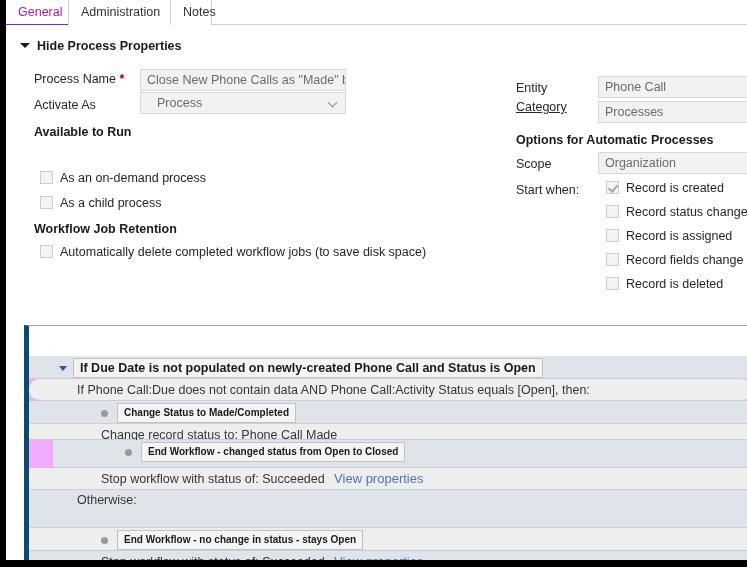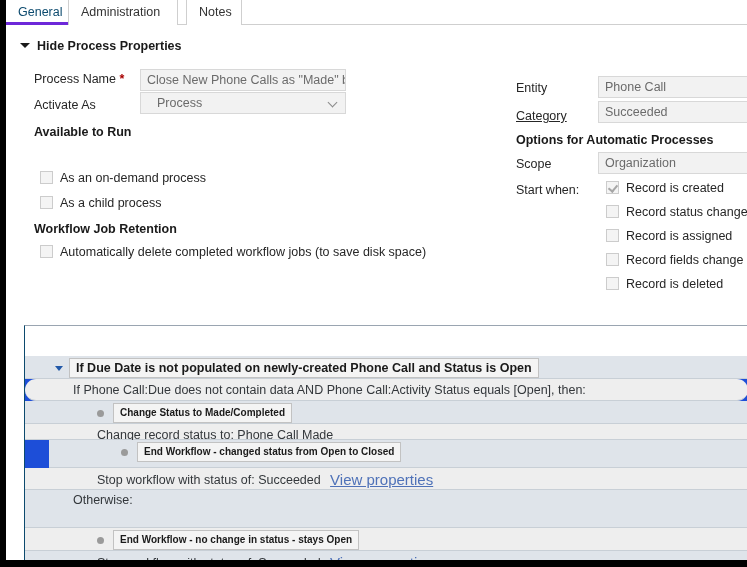--- a/index.html
+++ b/index.html
@@ -54,22 +54,22 @@
     color: #333333;
     box-sizing: border-box;
     border-left: 1px solid #cfcfcf;
     border-right: 1px solid #cfcfcf;
     background: #ffffff;
     white-space: nowrap;
     cursor: default;
   }
   .tab.active {
     border-left: none;
-    border-bottom: 3px solid #6d28d9;
-    color: #0c4a6e;
+    border-bottom: 1px solid #6d28d9;
+    color: #a21caf;
   }
 
   
   .sect-toggle {
     position: absolute;
     font-weight: bold;
     font-size: 12.5px;
     color: #1a1a1a;
     white-space: nowrap;
   }
@@ -166,23 +166,23 @@
   }
 
   
   .grid {
     position: absolute;
     left: 18px;
     top: 325px;
     width: 723px;
     height: 235px;
     border-top: 1px solid #9aa5b1;
-    border-left: 1px solid #0c4a6e;
-    box-sizing: border-box;
-    background: #1d4ed8;
+    border-left: 5px solid #0c4a6e;
+    box-sizing: border-box;
+    background: #f0abfc;
     overflow: hidden;
   }
   .grid-toolbar {
     position: absolute;
     left: 0; top: 0;
     width: 723px;
     height: 30px;
     background: #ffffff;
   }
   .rows {
@@ -241,24 +241,23 @@
     line-height: 18px;
     padding: 0 6px;
     vertical-align: middle;
   }
   .plain {
     font-size: 12.5px;
     color: #33373b;
     vertical-align: middle;
   }
   .lnk {
-    font-size: 15px;
+    font-size: 13px;
     color: #4f72b8;
     vertical-align: middle;
-    text-decoration: underline;
   }
   .sm-caret {
     display: inline-block;
     width: 0; height: 0;
     border-left: 4.5px solid transparent;
     border-right: 4.5px solid transparent;
     border-top: 5px solid #2158a8;
     vertical-align: middle;
     margin-right: 6px;
   }
@@ -269,21 +268,21 @@
 <div id="frame">
   <div id="page">
 
     <div class="tabstrip">
       <div class="tab active" style="left:0px; width:70px;">
         <span>General</span>
       </div>
       <div class="tab" style="left:62px; width:110px;">
         <span>Administration</span>
       </div>
-      <div class="tab" style="left:180px; width:56px;">
+      <div class="tab" style="left:164px; width:42px;">
         <span>Notes</span>
       </div>
     </div>
 
     <div class="sect-toggle" style="left:14px; top:39px;">
       <span class="caret-down"></span><span>Hide Process Properties</span>
     </div>
 
     <div class="flabel" style="left:28px; top:72px;">
       <span>Process Name</span>
@@ -312,23 +311,23 @@
 
     <div class="cbrow" style="left:34px; top:245px;">
       <span class="cb"></span><span>Automatically delete completed workflow jobs (to save disk space)</span>
     </div>
 
     <div class="flabel" style="left:510px; top:81px;">Entity</div>
     <div class="fbox" style="left:592px; top:76px; width:180px;">
       <span>Phone Call</span>
     </div>
 
-    <div class="flabel" style="left:510px; top:109px;text-decoration:underline;">Category</div>
+    <div class="flabel" style="left:510px; top:100px;text-decoration:underline;">Category</div>
     <div class="fbox" style="left:592px; top:101px; width:180px;">
-      <span>Succeeded</span>
+      <span>Processes</span>
     </div>
 
     <div class="grp" style="left:510px; top:133px;">Options for Automatic Processes</div>
 
     <div class="flabel" style="left:510px; top:157px;">Scope</div>
     <div class="fbox" style="left:592px; top:152px; width:180px;">
       <span>Organization</span>
     </div>
 
     <div class="flabel" style="left:510px; top:183px;">Start when:</div>

